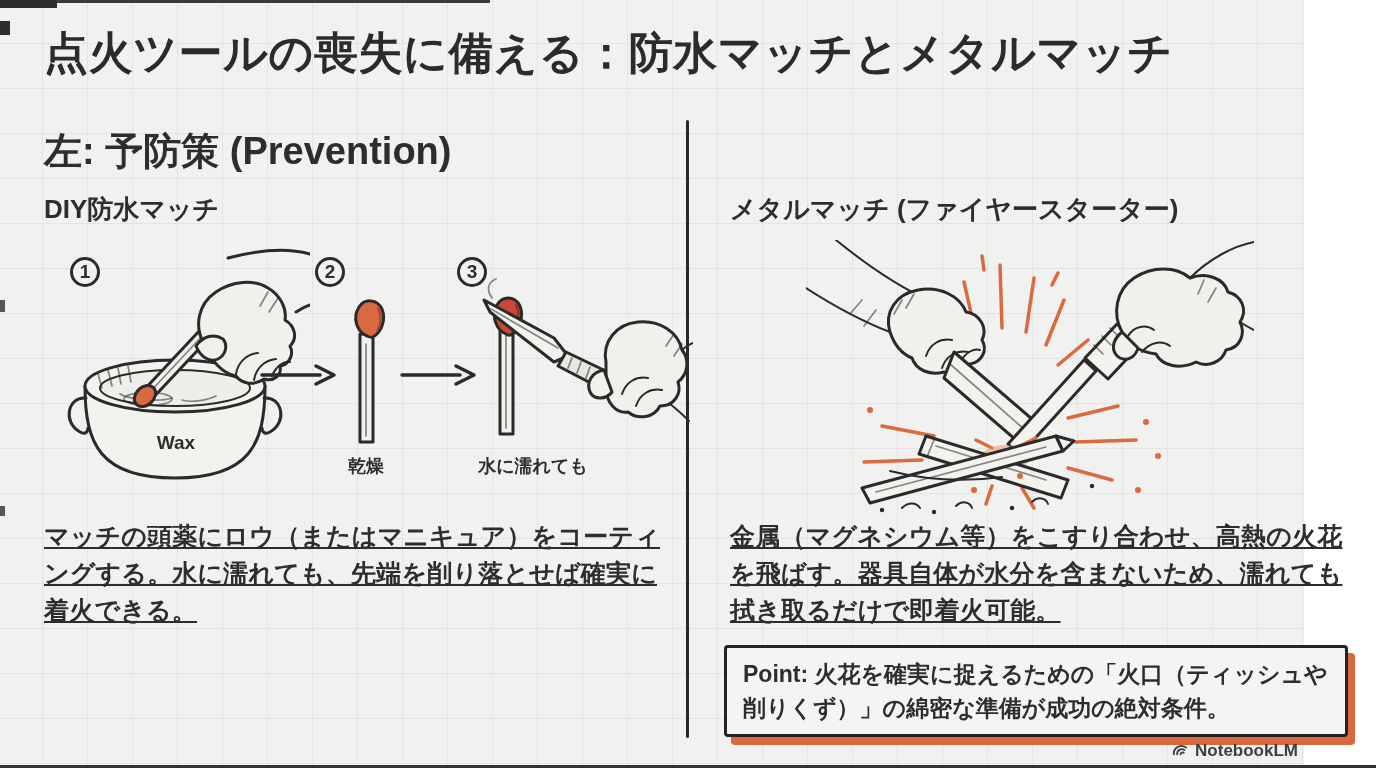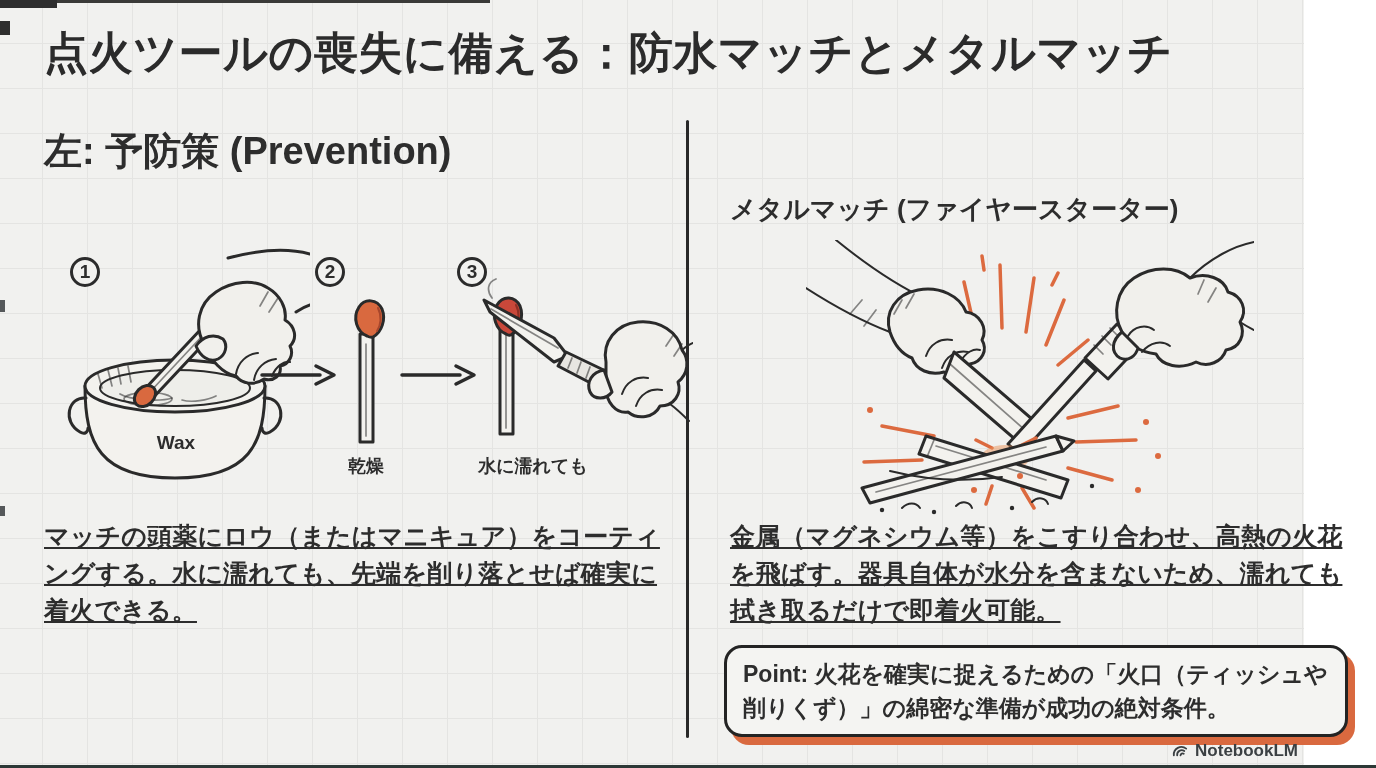--- a/index.html
+++ b/index.html
@@ -10,23 +10,23 @@
   .abs{position:absolute;}
   .title{left:44px;top:24px;font-size:44px;font-weight:800;letter-spacing:.5px;color:#2b2b2b;white-space:nowrap;}
   .h2{top:126px;font-size:38px;font-weight:800;white-space:nowrap;}
   .h3{top:192px;font-size:26px;font-weight:800;white-space:nowrap;}
   .para{font-size:25px;font-weight:700;line-height:37px;letter-spacing:.2px;text-decoration:underline;}
   .divider{left:686px;top:120px;width:3px;height:618px;background:#282828;border-radius:2px;}
   .stepnum{width:30px;height:30px;border:3px solid #2b2b2b;border-radius:50%;display:flex;align-items:center;justify-content:center;
     font-size:19px;font-weight:800;background:#f1f1ef;box-sizing:border-box;}
   .slabel{font-size:18px;font-weight:700;transform:translateX(-50%);white-space:nowrap;}
   .waxlabel{font-size:19px;font-weight:800;transform:translateX(-50%);}
-  .pointbox{left:724px;top:645px;width:624px;box-sizing:border-box;border:3px solid #232323;border-radius:18px;
+  .pointbox{left:724px;top:645px;width:624px;box-sizing:border-box;border:3px solid #232323;border-radius:4px;
     background:#f4f4f2;box-shadow:7px 8px 0 #d9693f;padding:9px 16px;font-size:23px;font-weight:800;line-height:34px;}
-  .footer{right:6px;top:741px;display:flex;align-items:flex-end;gap:5px;color:#3b4043;}
+  .footer{right:6px;top:741px;display:flex;align-items:flex-start;gap:5px;color:#3b4043;}
   .footer span{font-size:17px;font-weight:700;}
   .ill *{stroke:#2a2a2a;stroke-width:3;stroke-linecap:round;stroke-linejoin:round;}
   .ill .thin{stroke-width:1.7;opacity:.55;}
   .ill .med{stroke-width:2;}
   .ill .spark{stroke:#dc6a3f;stroke-width:3.5;}
   .ill .sparkdot{stroke:none;}
   .ill .glow{stroke:none;}
   .ill .shade{stroke-width:2;}
   .edge{background:#2e2e2e;}
 </style>
@@ -40,20 +40,21 @@
   <div class="abs edge" style="left:0;top:21px;width:10px;height:14px"></div>
   <div class="abs" style="left:0;top:300px;width:5px;height:12px;background:#55585a"></div>
   <div class="abs" style="left:0;top:506px;width:5px;height:10px;background:#55585a"></div>
   <div class="abs" style="left:0;bottom:0;width:1376px;height:3px;background:#2c3836"></div>
 
   <div class="abs title">点火ツールの喪失に備える：防水マッチとメタルマッチ</div>
 
   <div class="abs divider"></div>
 
   <div class="abs h2" style="left:44px">左: 予防策 (Prevention)</div>
+  <div class="abs h3" style="left:44px">DIY防水マッチ</div>
 
   <div class="abs stepnum" style="left:70px;top:257px">1</div>
   <div class="abs stepnum" style="left:315px;top:257px">2</div>
   <div class="abs stepnum" style="left:457px;top:257px">3</div>
 
   <svg class="abs ill" style="left:60px;top:248px" width="250" height="250" viewBox="0 0 250 250">
     <path d="M168,10 C198,2 228,0 250,6" fill="none"></path>
     <path d="M236,64 C242,60 247,58 250,57" fill="none"></path>
     <path d="M25,138 C25,196 40,230 115,230 C190,230 205,196 205,138" fill="#f3f2ee"></path>
     <path d="M26,150 C8,148 2,174 20,184 C25,187 28,184 28,180" fill="none"></path>

